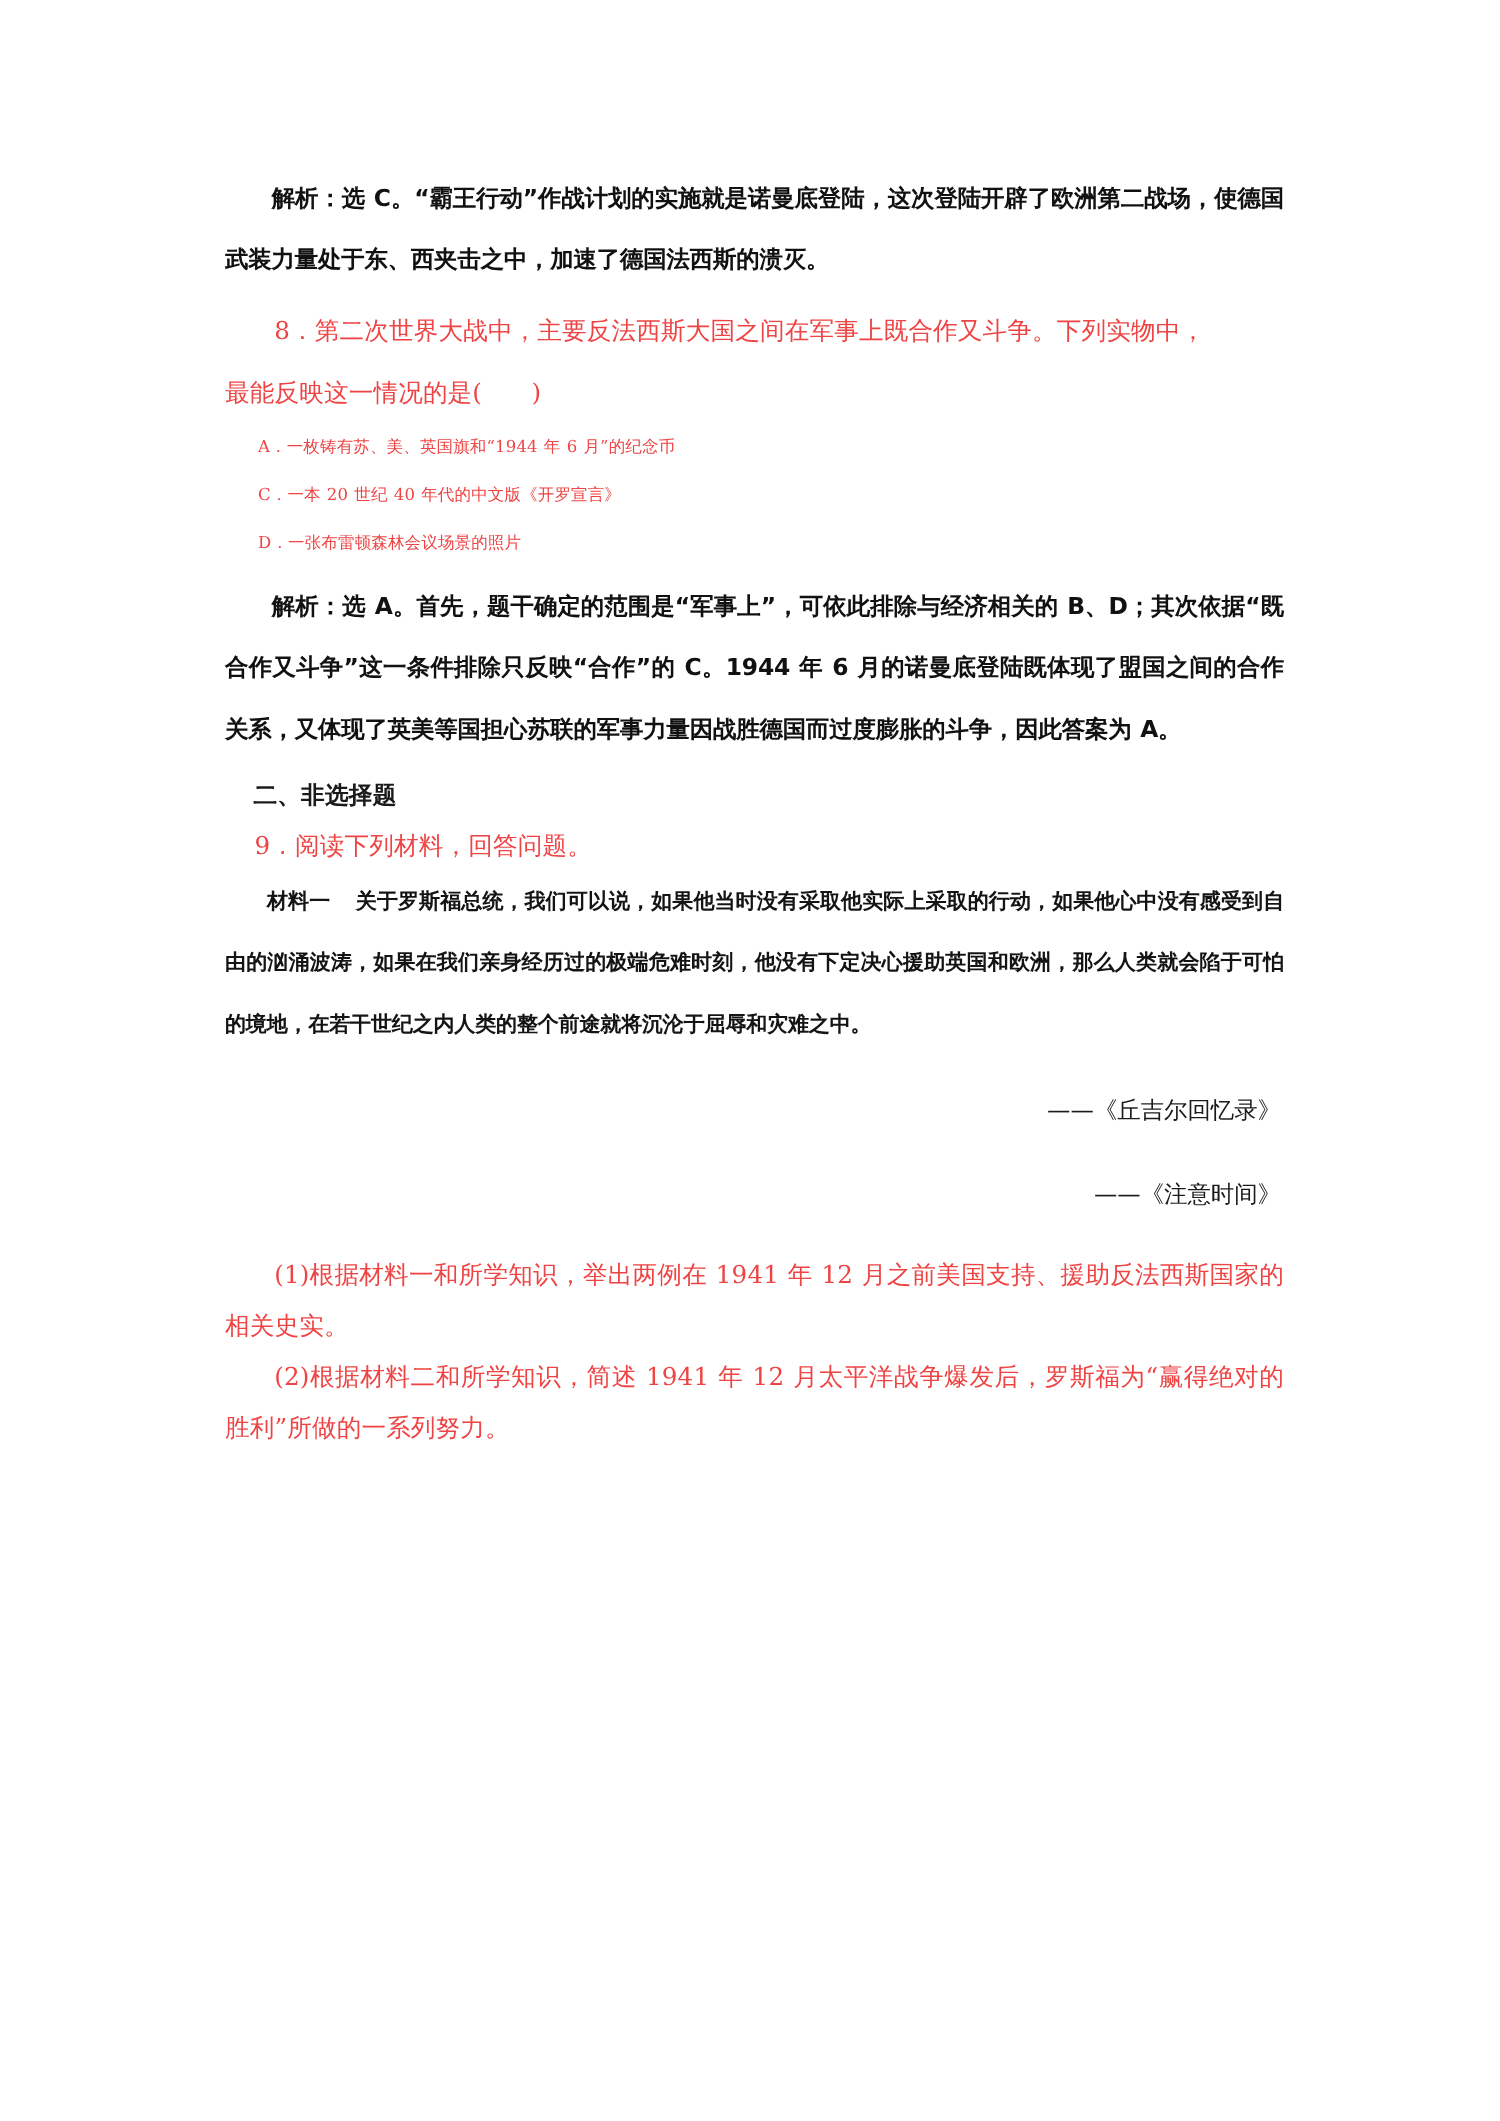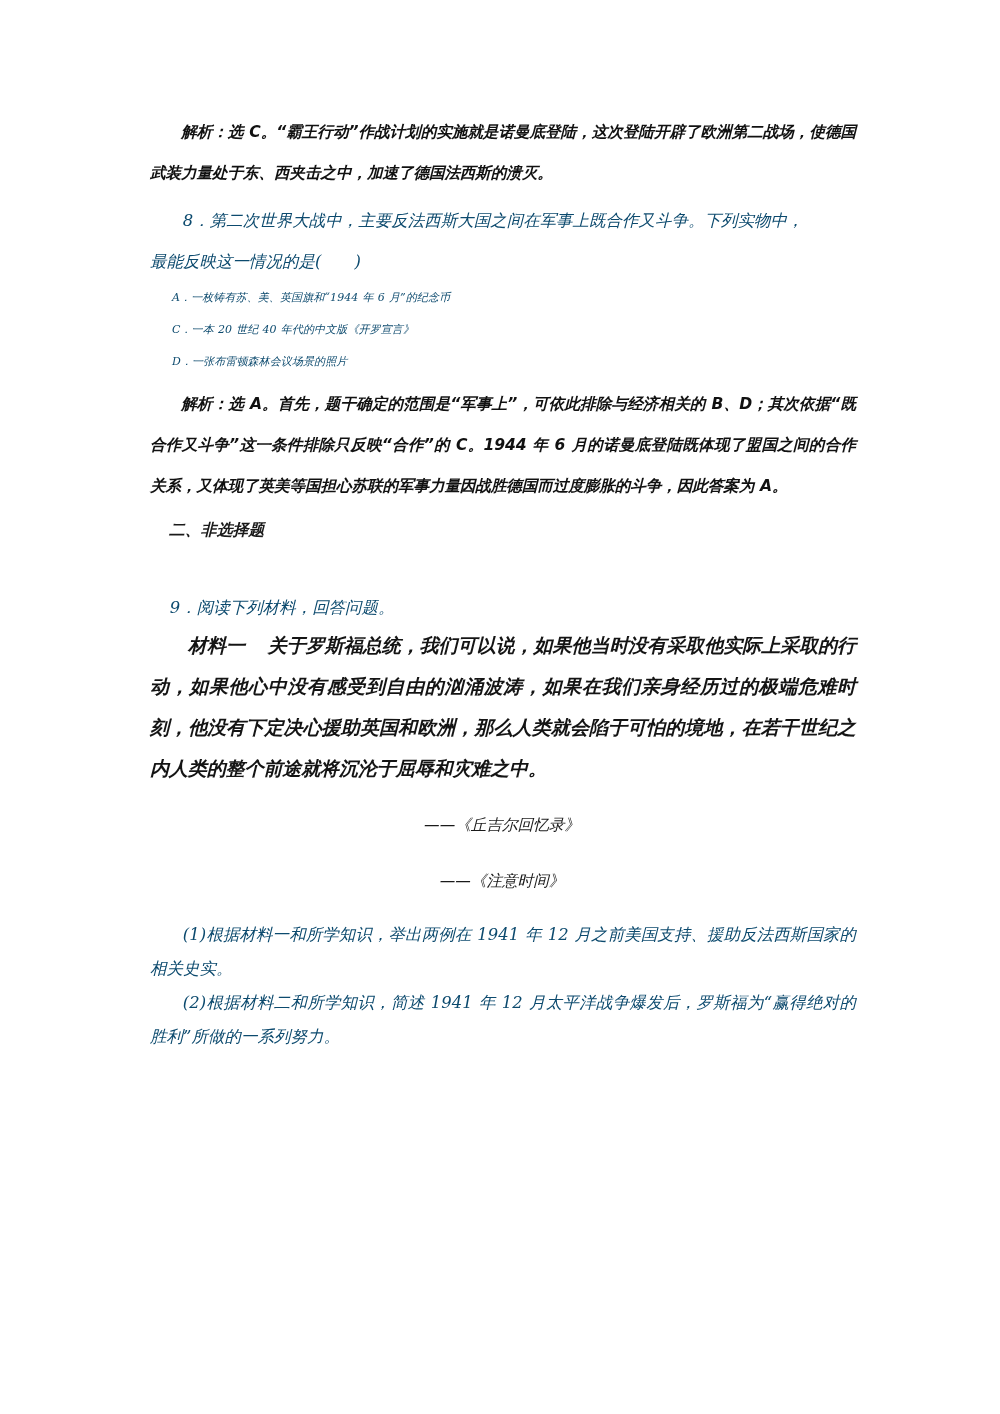--- a/index.html
+++ b/index.html
@@ -16,21 +16,20 @@
     color: #1a1a1a;
   }
 
   .page {
     position: absolute;
     left: 0;
     top: 0;
     width: 1000px;
     height: 1080px;
     background: #fff;
-    font-style: italic;
   }
 
   .content {
     position: absolute;
     left: 150px;
     top: 112px;
     width: 706px;
   }
 
   
@@ -40,58 +39,58 @@
     text-justify: inter-ideograph;
     font-size: 16.4px;
     line-height: 41px;
     letter-spacing: 0.1px;
     word-spacing: 0.5px;
   }
 
   
   .serif {
     font-family: "DejaVu Serif", "Liberation Serif", serif;
-    color: #0c4a6e;
+    color: #ef4444;
     font-weight: 400;
   }
 
   
   .hei {
     font-family: "DejaVu Sans", "Liberation Sans", sans-serif;
     color: #111111;
     font-weight: 700;
     font-size: 15.6px;
     letter-spacing: -0.1px;
   }
 
   .hei-med {
     font-family: "DejaVu Sans", "Liberation Sans", sans-serif;
     color: #141414;
     font-weight: 600;
-    font-size: 19px;
+    font-size: 14px;
     letter-spacing: -0.1px;
   }
 
   .indent { text-indent: 2em; }
-  .indent-1 { text-indent: 1.2em; margin-top: 44px; }
+  .indent-1 { text-indent: 1.2em; }
   .noindent { text-indent: 0; }
 
   .gap-sm { margin-top: 6px; }
   .gap-md { margin-top: 12px; }
 
   
   .option {
     text-indent: 2em;
     line-height: 32px;
     font-size: 11px;
   }
 
   
   .cite {
-    text-align: center;
+    text-align: right;
     line-height: 41px;
     font-family: "DejaVu Sans", "Liberation Sans", sans-serif;
     font-weight: 500;
     font-size: 15.6px;
     color: #1a1a1a;
     padding-right: 2px;
   }
 
   .sect-head {
     text-indent: 1.2em;

